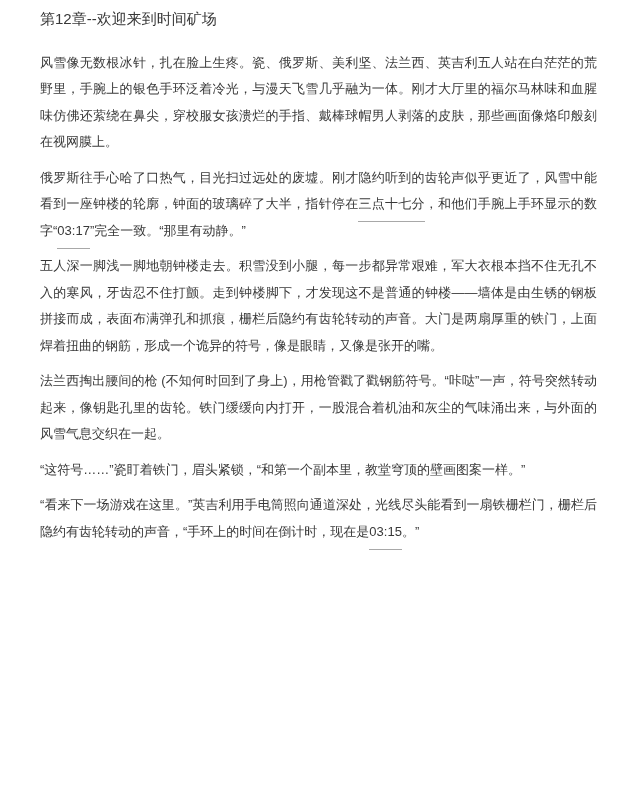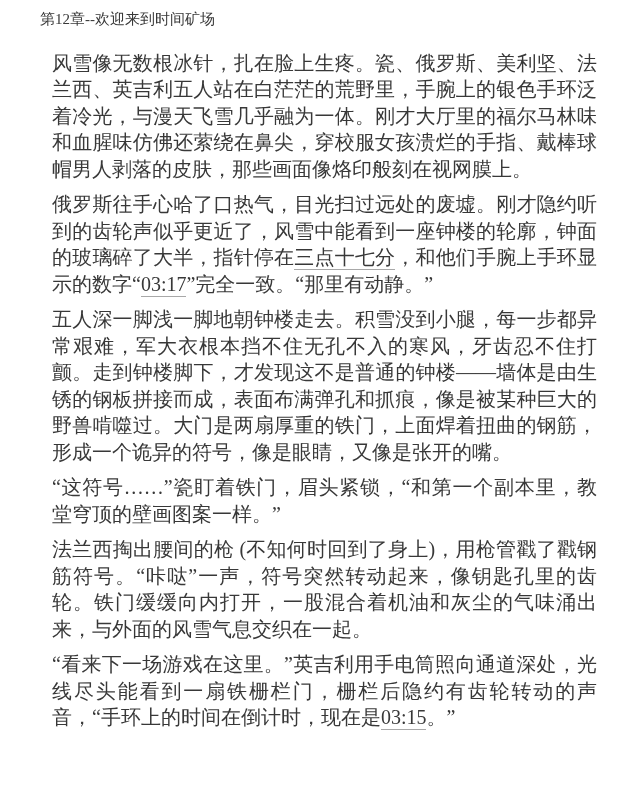--- a/index.html
+++ b/index.html
@@ -8,51 +8,51 @@
     background: #ffffff;
   }
   .page {
     position: relative;
     width: 637px;
     height: 800px;
     box-sizing: border-box;
     padding: 6px 40px 0 40px;
     background: #ffffff;
     overflow: hidden;
-    font-family: Liberation Serif, serif;
+    font-family: Liberation Sans, sans-serif;
     color: #383838;
   }
   .chapter-title {
     font-size: 15px;
     font-weight: 400;
     line-height: 26.5px;
     margin: 0 0 17px 0;
     white-space: nowrap;
   }
   .content p {
-    font-size: 20px;
+    font-size: 13px;
     line-height: 26.5px;
-    margin: 0 0 9px 12px;
+    margin: 0 0 9px 0;
     text-align: justify;
     word-break: break-all;
   }
   .content p:last-child {
     margin-bottom: 0;
   }
   .u {
     border-bottom: 1px solid #a8a8a8;
-    padding-bottom: 1px;
+    padding-bottom: 10px;
   }
 </style>
 </head>
 <body>
 
 <div class="page">
   <div class="chapter-title">第12章--欢迎来到时间矿场</div>
   <div class="content">
       <p><span>风雪像无数根冰针，扎在脸上生疼。瓷、俄罗斯、美利坚、法兰西、英吉利五人站在白茫茫的荒野里，手腕上的银色手环泛着冷光，与漫天飞雪几乎融为一体。刚才大厅里的福尔马林味和血腥味仿佛还萦绕在鼻尖，穿校服女孩溃烂的手指、戴棒球帽男人剥落的皮肤，那些画面像烙印般刻在视网膜上。</span></p>
       <p><span>俄罗斯往手心哈了口热气，目光扫过远处的废墟。刚才隐约听到的齿轮声似乎更近了，风雪中能看到一座钟楼的轮廓，钟面的玻璃碎了大半，指针停在</span><span class="u">三点十七分</span><span>，和他们手腕上手环显示的数字“</span><span class="u">03:17</span><span>”完全一致。“那里有动静。”</span></p>
-      <p><span>五人深一脚浅一脚地朝钟楼走去。积雪没到小腿，每一步都异常艰难，军大衣根本挡不住无孔不入的寒风，牙齿忍不住打颤。走到钟楼脚下，才发现这不是普通的钟楼——墙体是由生锈的钢板拼接而成，表面布满弹孔和抓痕，像是被某种巨大的野兽啃噬过。大门是两扇厚重的铁门，上面焊着扭曲的钢筋，形成一个诡异的符号，像是眼睛，又像是张开的嘴。</span></p>
+      <p><span>五人深一脚浅一脚地朝钟楼走去。积雪没到小腿，每一步都异常艰难，军大衣根本挡不住无孔不入的寒风，牙齿忍不住打颤。走到钟楼脚下，才发现这不是普通的钟楼——墙体是由生锈的钢板拼接而成，表面布满弹孔和抓痕，栅栏后隐约有齿轮转动的声音。大门是两扇厚重的铁门，上面焊着扭曲的钢筋，形成一个诡异的符号，像是眼睛，又像是张开的嘴。</span></p>
+      <p><span>法兰西掏出腰间的枪 (不知何时回到了身上)，用枪管戳了戳钢筋符号。“咔哒”一声，符号突然转动起来，像钥匙孔里的齿轮。铁门缓缓向内打开，一股混合着机油和灰尘的气味涌出来，与外面的风雪气息交织在一起。</span></p>
       <p><span>“这符号……”瓷盯着铁门，眉头紧锁，“和第一个副本里，教堂穹顶的壁画图案一样。”</span></p>
-      <p><span>法兰西掏出腰间的枪 (不知何时回到了身上)，用枪管戳了戳钢筋符号。“咔哒”一声，符号突然转动起来，像钥匙孔里的齿轮。铁门缓缓向内打开，一股混合着机油和灰尘的气味涌出来，与外面的风雪气息交织在一起。</span></p>
       <p><span>“看来下一场游戏在这里。”英吉利用手电筒照向通道深处，光线尽头能看到一扇铁栅栏门，栅栏后隐约有齿轮转动的声音，“手环上的时间在倒计时，现在是</span><span class="u">03:15</span><span>。”</span></p>
     </div>
 </div>
 
 </body></html>

